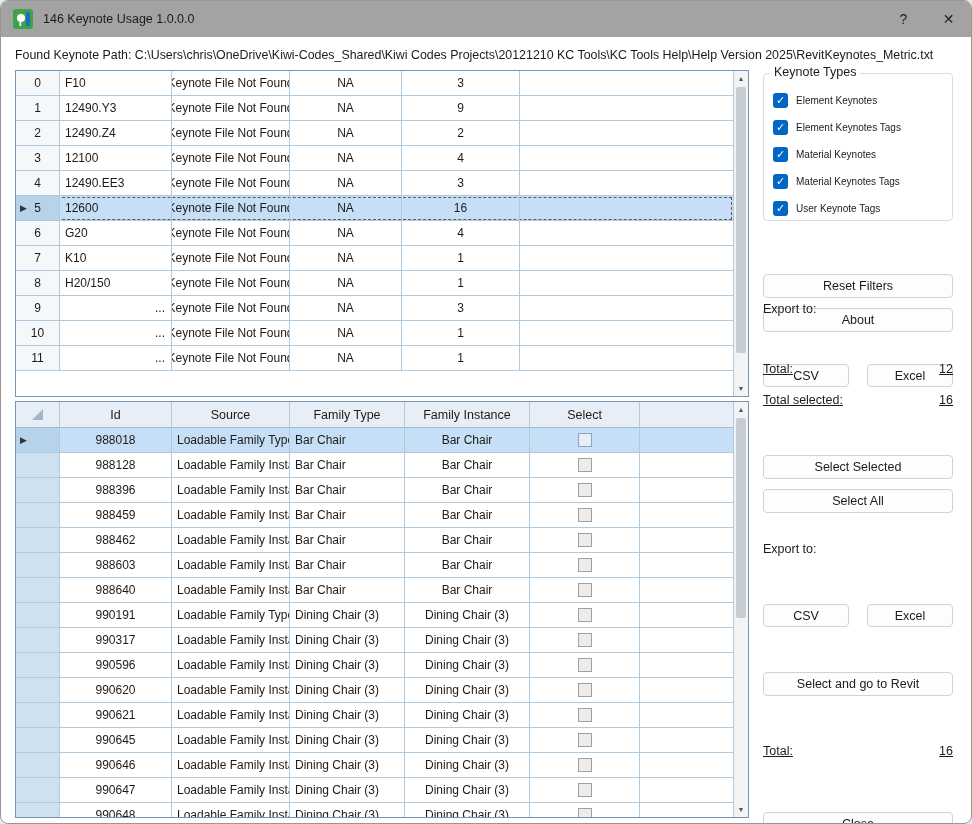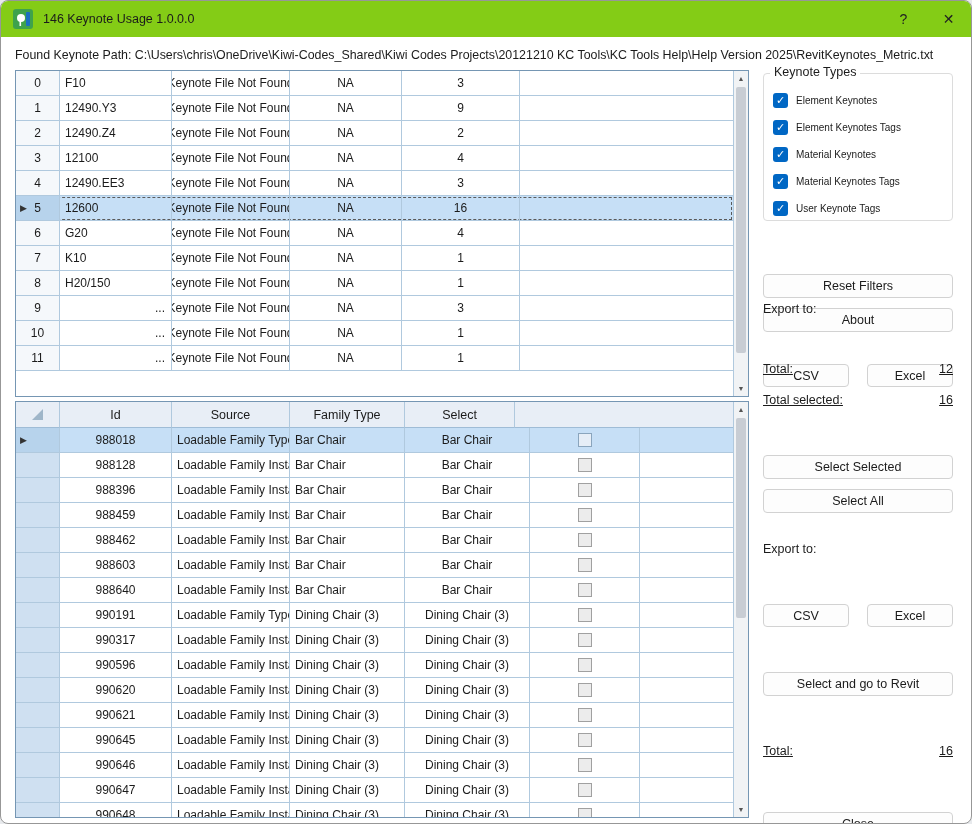--- a/index.html
+++ b/index.html
@@ -2,21 +2,21 @@
 <html><head>
 <meta charset="utf-8">
 <style>
   * { box-sizing:border-box; margin:0; padding:0; }
   html,body { background:#e8eaed; }
   body { font-family:"Liberation Sans", sans-serif; color:#1b1b1b; }
   .window { position:relative; width:972px; height:824px; background:#ffffff;
             border:1px solid #979797; border-radius:8px; overflow:hidden; }
 
   
-  .titlebar { position:absolute; left:0; top:0; right:0; height:36px; display:flex; align-items:center; background:#84cc16; }
+  .titlebar { position:absolute; left:0; top:0; right:0; height:36px; display:flex; align-items:center; background:#a3a3a3; }
   .app-icon { width:20px; height:20px; margin-left:12px; flex:none; }
   .title-text { margin-left:10px; font-size:12.5px; }
   .tb-btns { margin-left:auto; display:flex; height:100%; }
   .tb-btn { width:45px; height:100%; display:flex; align-items:center; justify-content:center;
             font-size:14px; color:#222; background:transparent; border:none; font-family:inherit; }
 
   .path-text { position:absolute; left:14px; top:47px; font-size:12.4px; white-space:nowrap; }
 
   
   .grid { position:absolute; background:#fff; border:1px solid #7596b3; display:flex; overflow:hidden; }
@@ -229,20 +229,21 @@
 
   <div class="grid bottom" style="left:14px;top:400px;width:734px;height:417px">
     <div class="grid-main">
       <div class="grid-hrow">
         <div class="cell rowhdr corner">
             <span class="diag"></span>
           </div>
         <div class="cell w-id">Id</div>
         <div class="cell w-src">Source</div>
         <div class="cell w-ftype">Family Type</div>
+        <div class="cell w-finst">Family Instance</div>
         <div class="cell w-sel">Select</div>
         <div class="cell filler"></div>
       </div>
       <div class="grid-body">
           <div class="grid-row sel">
             <div class="cell rowhdr bhdr">
               <div class="arrow">▶</div>
             </div>
             <div class="cell w-id">988018</div>
             <div class="cell w-src al">Loadable Family Type</div>

